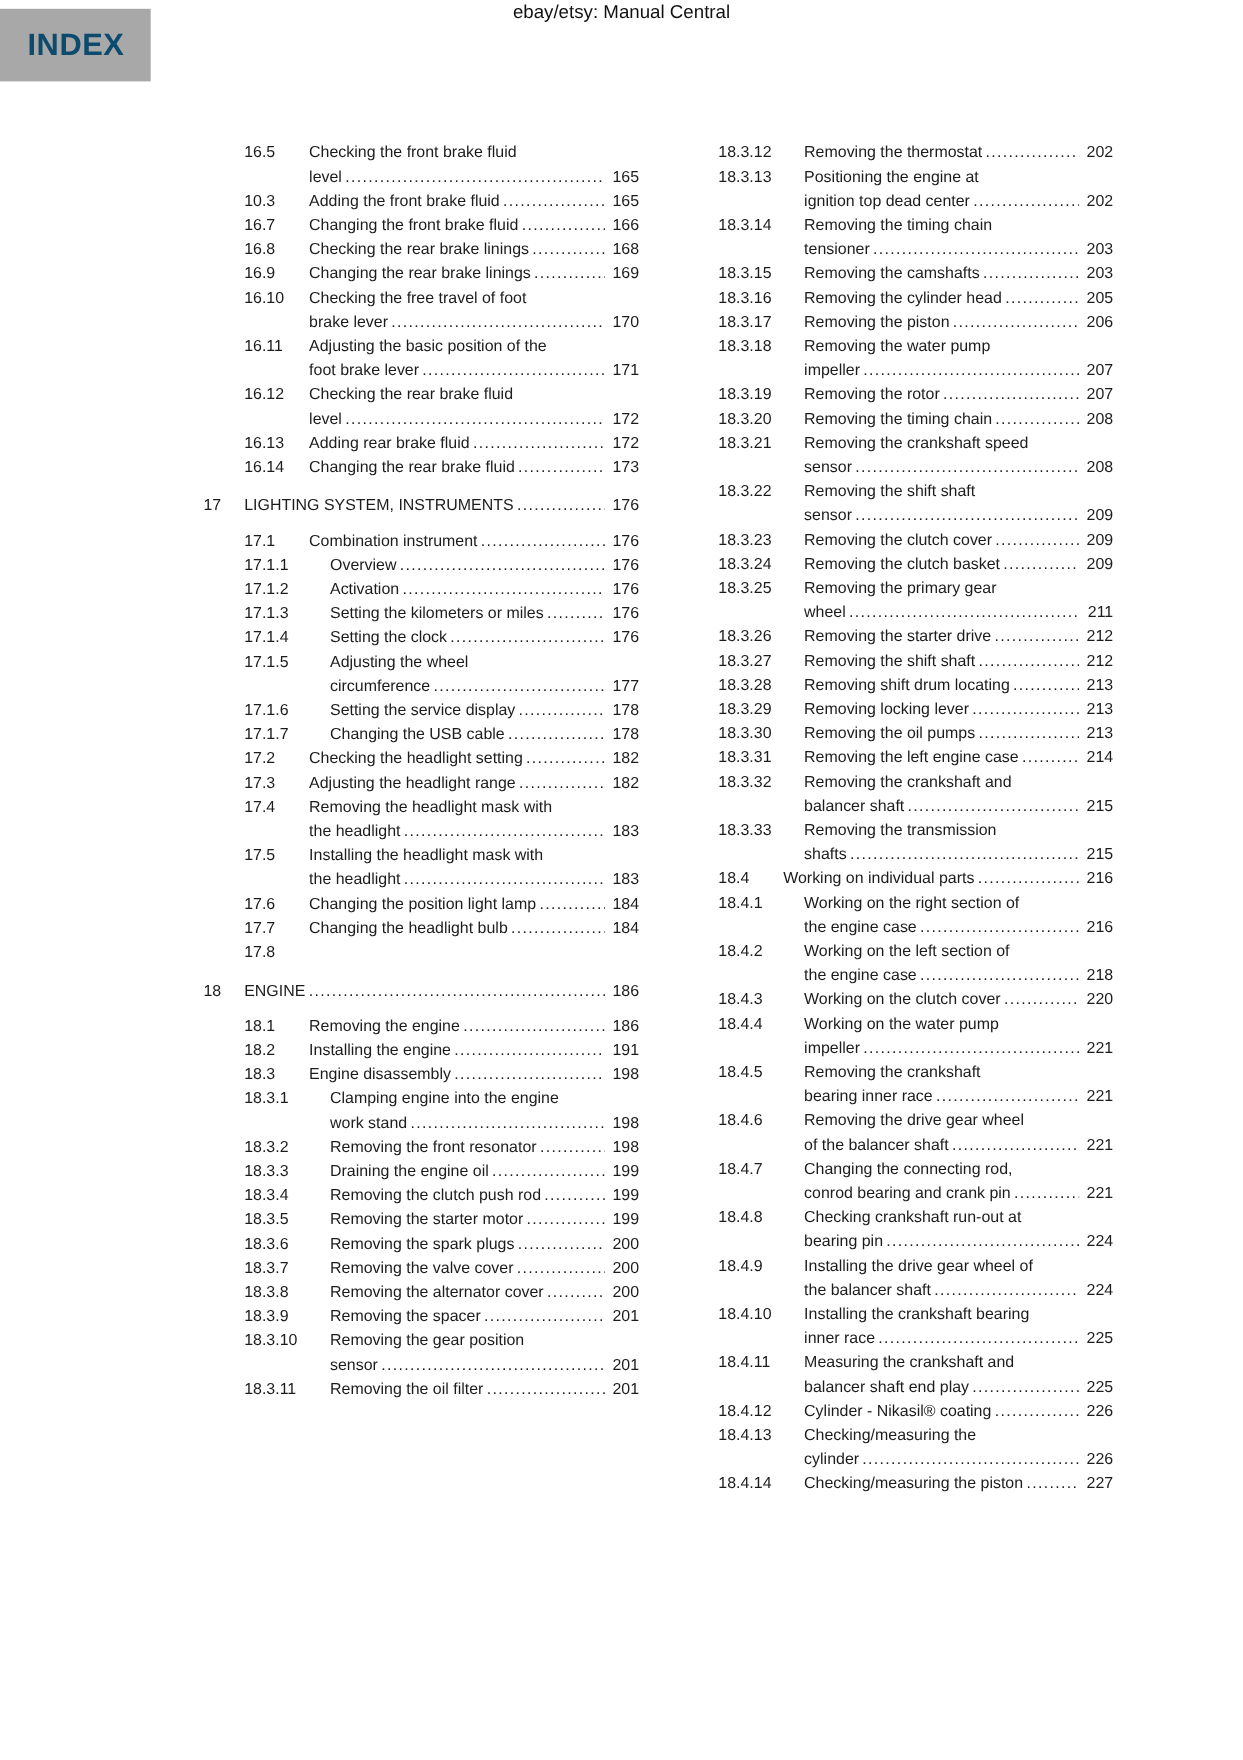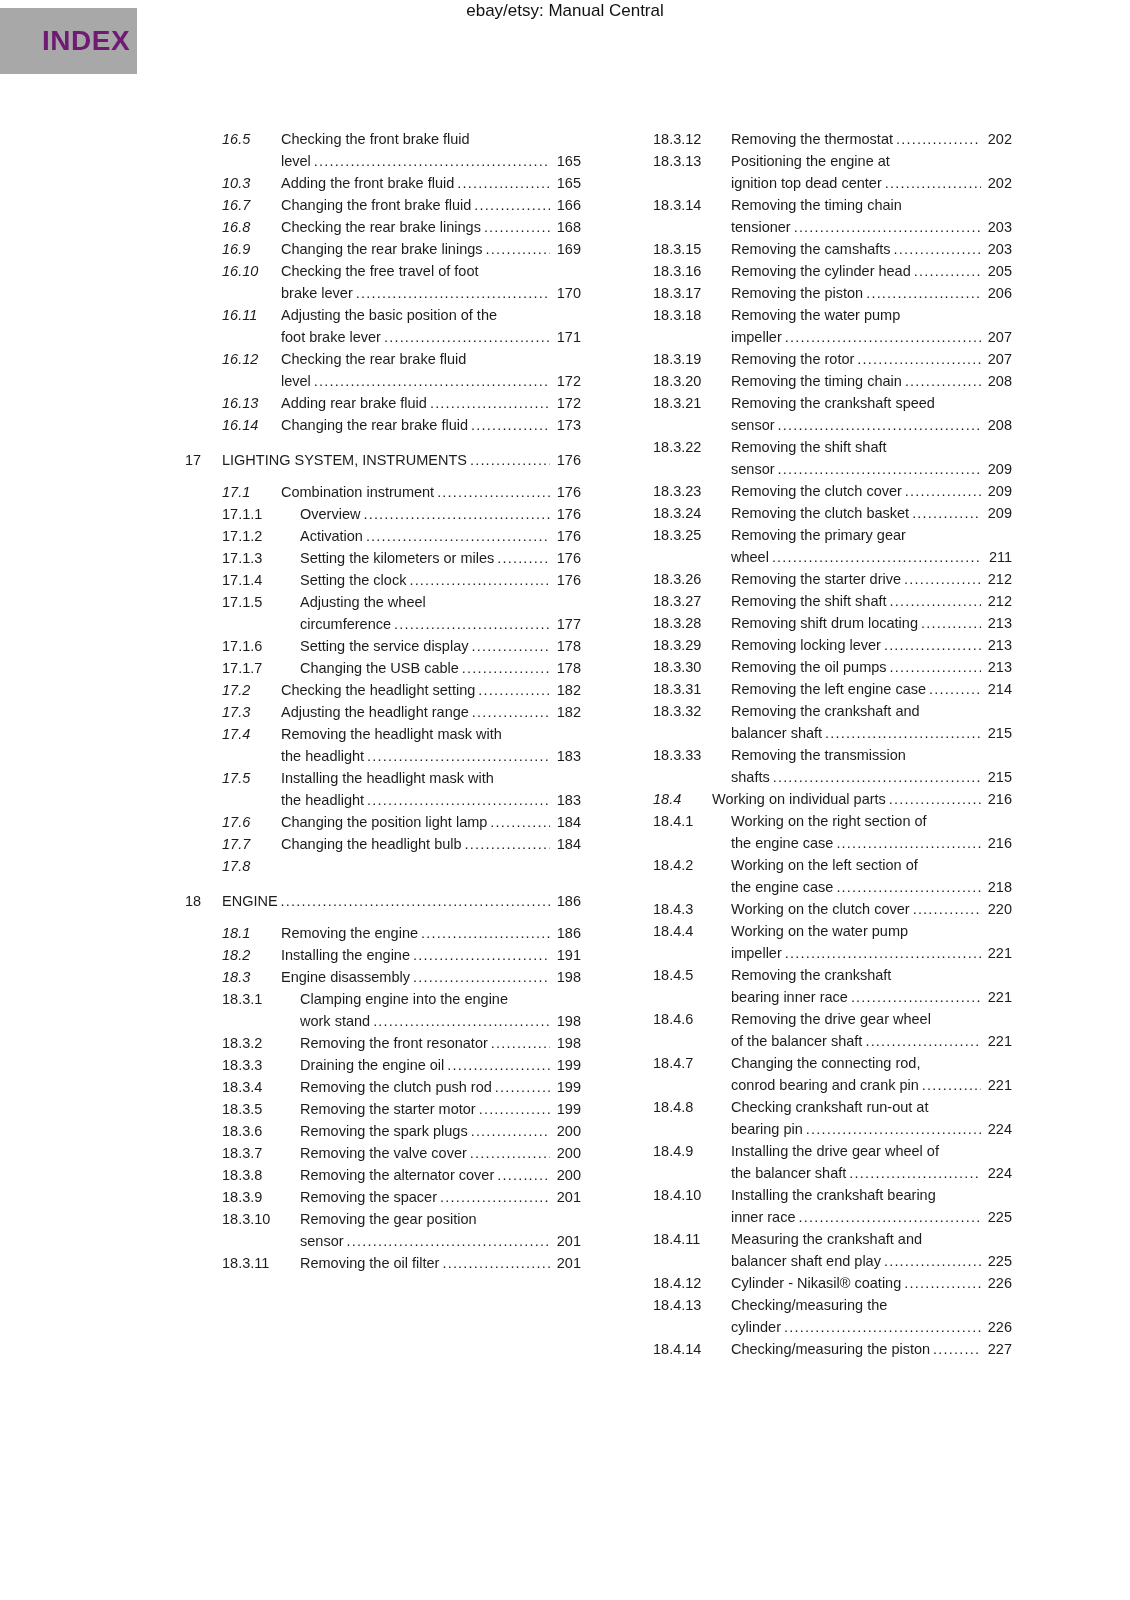--- a/index.html
+++ b/index.html
@@ -27,40 +27,40 @@
     left: 0;
     width: 137px;
     height: 66px;
     background: #a8a8a8;
     display: flex;
     align-items: center;
   }
   .index-box span {
     font-size: 28px;
     font-weight: bold;
-    color: #701a75;
-    padding-left: 42px;
+    color: #0c4a6e;
+    padding-left: 25px;
     letter-spacing: 0.5px;
   }
   .toc {
     position: absolute;
     top: 128px;
     left: 185px;
     display: flex;
     gap: 35px;
     font-size: 14.5px;
     line-height: 22px;
   }
   .col { width: 396px; }
   .entry { display: flex; align-items: flex-start; }
   .entry.lv2, .entry.lv3 { margin-left: 37px; }
   .entry.lv1 { margin: 13px 0 10px 0; }
   .num { flex: 0 0 auto; }
   .lv1 .num { width: 37px; }
-  .lv2 .num { width: 59px; font-style: italic; }
+  .lv2 .num { width: 59px; }
   .lv3 .num { width: 78px; }
   .body { flex: 1; min-width: 0; }
   .tline { white-space: nowrap; }
   .lastline { display: flex; align-items: baseline; }
   .ltext { white-space: nowrap; }
   .dots {
     flex: 1;
     overflow: hidden;
     white-space: nowrap;
     margin-left: 3px;

